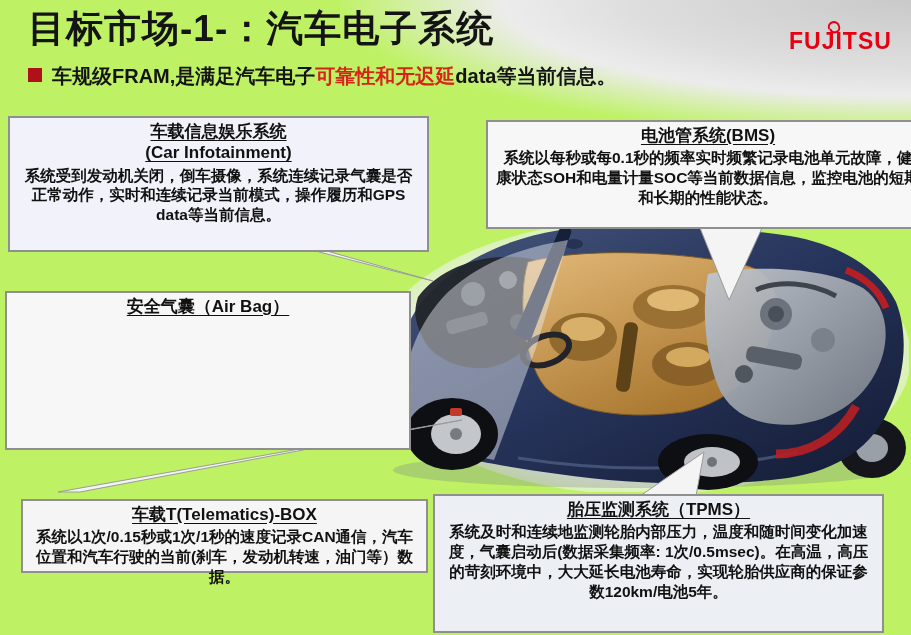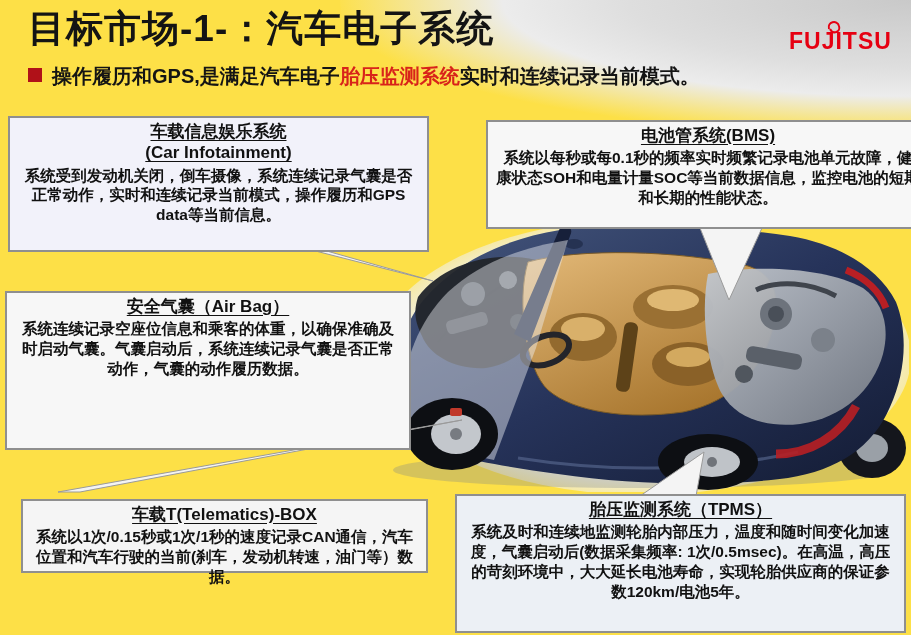--- a/index.html
+++ b/index.html
@@ -1,17 +1,17 @@
 <!DOCTYPE html>
 <html><head>
 <meta charset="utf-8">
 <style>
   html,body{margin:0;padding:0;background:#ffffff;}
   .slide{
-    position:relative;width:911px;height:635px;background:#fde047;overflow:hidden;
+    position:relative;width:911px;height:635px;background:#bef264;overflow:hidden;
     font-family:"Liberation Sans","DejaVu Sans",sans-serif;color:#141414;
   }
   
   .header-band{
     position:absolute;top:0;left:340px;right:0;height:125px;z-index:0;
     background:radial-gradient(ellipse 130% 140% at 100% 0%,
       #c9c9c9 0%, #dedede 38%, #ececec 55%, rgba(255,255,255,0) 78%);
     border-bottom-left-radius:140px;
   }
   .title{
@@ -31,21 +31,21 @@
     position:absolute;box-sizing:border-box;z-index:3;
     border:2px solid #8f8f8f;background:#f6f6f8;color:#111;
     text-align:center;padding:3px 8px 4px;
   }
   .box-title{font-size:17px;font-weight:bold;text-decoration:underline;text-underline-offset:3px;line-height:1.25;}
   .box-body{font-size:15.5px;font-weight:bold;line-height:1.28;margin-top:2px;}
   .box-infotainment{left:8px;  top:116px;width:421px;height:136px;background:#f2f2fa;}
   .box-bms        {left:486px;top:120px;width:444px;height:109px;background:#f7f7f7;}
   .box-airbag     {left:5px;  top:291px;width:406px;height:159px;background:#f7f7f7;}
   .box-telematics {left:21px; top:499px;width:407px;height:74px;background:#f5f5f5;}
-  .box-tpms       {left:455px;top:494px;width:451px;height:139px;background:#ecf0f5;}
+  .box-tpms       {left:433px;top:494px;width:451px;height:139px;background:#ecf0f5;}
 
   .car{position:absolute;left:378px;top:222px;width:531px;height:270px;z-index:1;}
   .connectors{position:absolute;left:0;top:0;width:911px;height:635px;z-index:2;pointer-events:none;}
 </style>
 </head>
 <body>
 
 <div class="slide">
 
   <div class="header-band"></div>
@@ -54,21 +54,21 @@
 
   <div class="logo">
     <svg width="112" height="36" viewBox="0 0 112 36">
       <text x="2" y="29" font-size="23" font-weight="bold" letter-spacing="1" fill="#e60012" font-family="Liberation Sans, sans-serif">FUJITSU</text>
       <path d="M42,9 c-2,-7 8,-10 10,-3 c2,6 -6,9 -9,3" stroke="#e60012" stroke-width="2" fill="none"></path>
     </svg>
   </div>
 
   <div class="bullet-row">
     <span class="bullet-sq"></span>
-    <span><span>操作履历和GPS,是满足汽车电子</span><span class="hl">胎压监测系统</span><span>实时和连续记录当前模式。</span></span>
+    <span><span>车规级FRAM,是满足汽车电子</span><span class="hl">可靠性和无迟延</span><span>data等当前信息。</span></span>
   </div>
 
   <svg class="car" viewBox="0 0 531 270">
     <defs>
       <linearGradient id="bodyGrad" x1="0" y1="0" x2="1" y2="1">
         <stop offset="0" stop-color="#46587e"></stop>
           <stop offset="0.5" stop-color="#26335a"></stop>
           <stop offset="1" stop-color="#131b33"></stop>
       </linearGradient>
       <linearGradient id="tanGrad" x1="0" y1="0" x2="0.6" y2="1">
@@ -146,21 +146,20 @@
     <div class="box-body">系统受到发动机关闭，倒车摄像，系统连续记录气囊是否正常动作，实时和连续记录当前模式，操作履历和GPS data等当前信息。</div>
   </div>
 
   <div class="callout-box box-bms">
     <div class="box-title">电池管系统(BMS)</div>
     <div class="box-body">系统以每秒或每0.1秒的频率实时频繁记录电池单元故障，健康状态SOH和电量计量SOC等当前数据信息，监控电池的短期和长期的性能状态。</div>
   </div>
 
   <div class="callout-box box-airbag">
     <div class="box-title">安全气囊（Air Bag）</div>
-    <div class="box-body">系统连续记录空座位信息和乘客的体重，以确保准确及时启动气囊。气囊启动后，系统连续记录气囊是否正常动作，气囊的动作履历数据。</div>
   </div>
 
   <div class="callout-box box-telematics">
     <div class="box-title">车载T(Telematics)-BOX</div>
     <div class="box-body">系统以1次/0.15秒或1次/1秒的速度记录CAN通信，汽车位置和汽车行驶的当前(刹车，发动机转速，油门等）数据。</div>
   </div>
 
   <div class="callout-box box-tpms">
     <div class="box-title">胎压监测系统（TPMS）</div>
     <div class="box-body">系统及时和连续地监测轮胎内部压力，温度和随时间变化加速度，气囊启动后(数据采集频率: 1次/0.5msec)。在高温，高压的苛刻环境中，大大延长电池寿命，实现轮胎供应商的保证参数120km/电池5年。</div>

